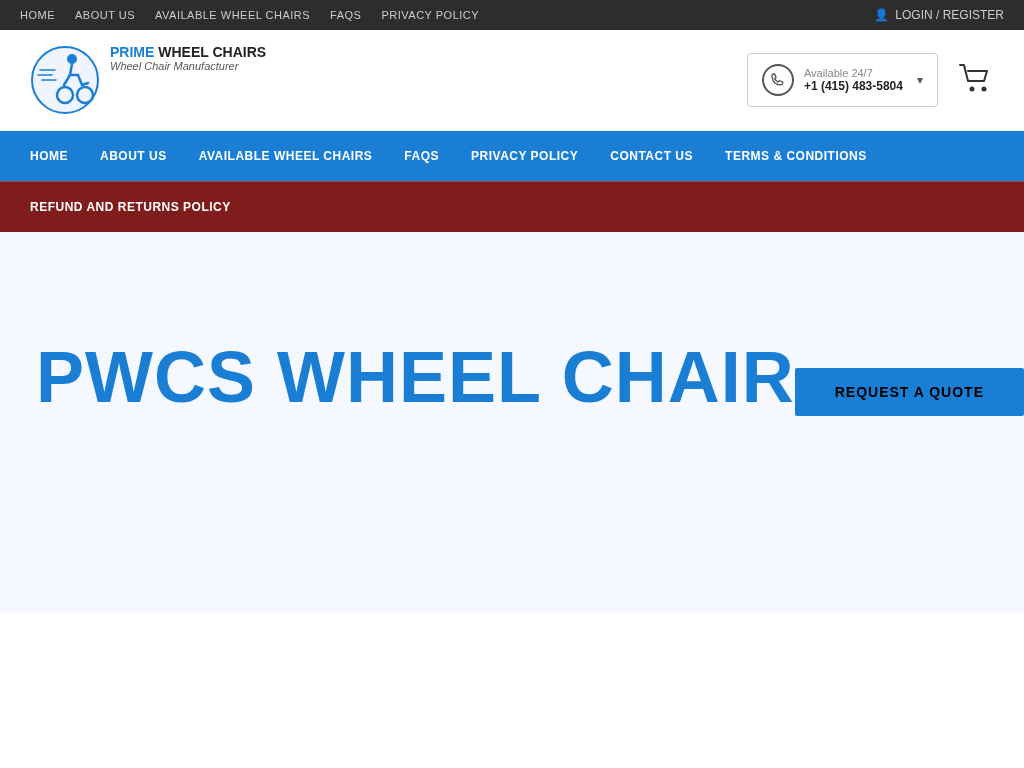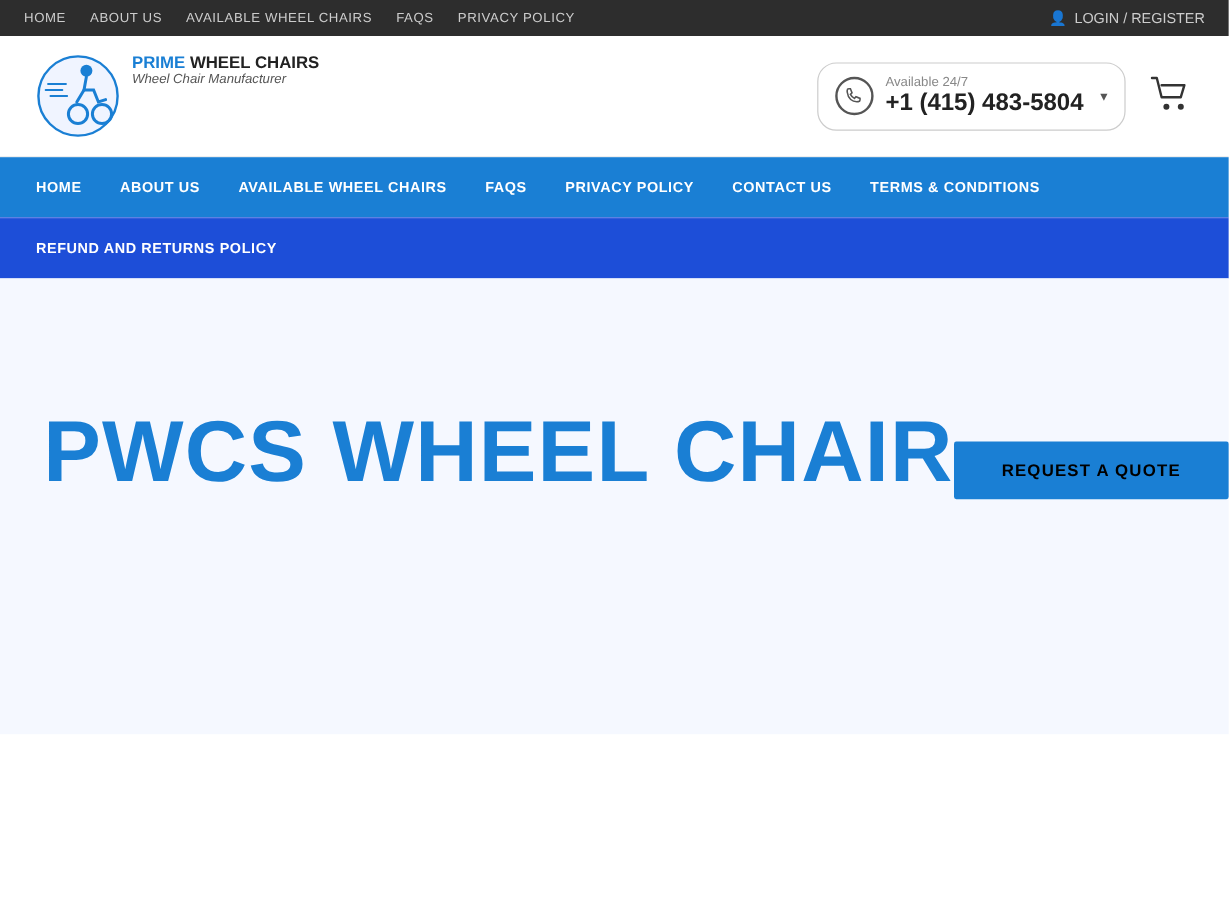--- a/index.html
+++ b/index.html
@@ -52,40 +52,40 @@
     .logo-brand span { color: #1a7fd4; }
     .logo-sub {
       font-size: 11px;
       color: #555;
       font-style: italic;
     }
 
     .header-right { display: flex; align-items: center; gap: 20px; }
     .phone-box {
       border: 1px solid #ccc;
-      border-radius: 16px;
+      border-radius: 4px;
       padding: 10px 14px;
       display: flex;
       align-items: center;
       gap: 10px;
       cursor: pointer;
     }
     .phone-icon {
       width: 32px;
       height: 32px;
       border: 2px solid #555;
       border-radius: 50%;
       display: flex;
       align-items: center;
       justify-content: center;
       font-size: 14px;
     }
     .phone-info { display: flex; flex-direction: column; }
     .phone-available { font-size: 11px; color: #888; }
-    .phone-number { font-size: 20px; font-weight: bold; color: #222; }
+    .phone-number { font-size: 12px; font-weight: bold; color: #222; }
     .phone-chevron { color: #555; font-size: 12px; margin-left: 4px; }
 
     .cart-icon {
       font-size: 26px;
       cursor: pointer;
       color: #333;
       position: relative;
     }
 
     
@@ -107,21 +107,21 @@
       font-weight: 600;
       text-transform: uppercase;
       letter-spacing: 0.5px;
       padding: 18px 16px;
     }
     .main-nav ul li a.active { color: #fff; font-weight: 700; }
     .main-nav ul li:first-child a { padding-left: 0; }
 
     
     .nav-row-2 {
-      background: #1d4ed8;
+      background: #7f1d1d;
       padding: 0 30px;
       border-top: 1px solid rgba(255,255,255,0.2);
     }
     .nav-row-2 ul {
       list-style: none;
       display: flex;
     }
     .nav-row-2 ul li a {
       display: block;
       color: #fff;

